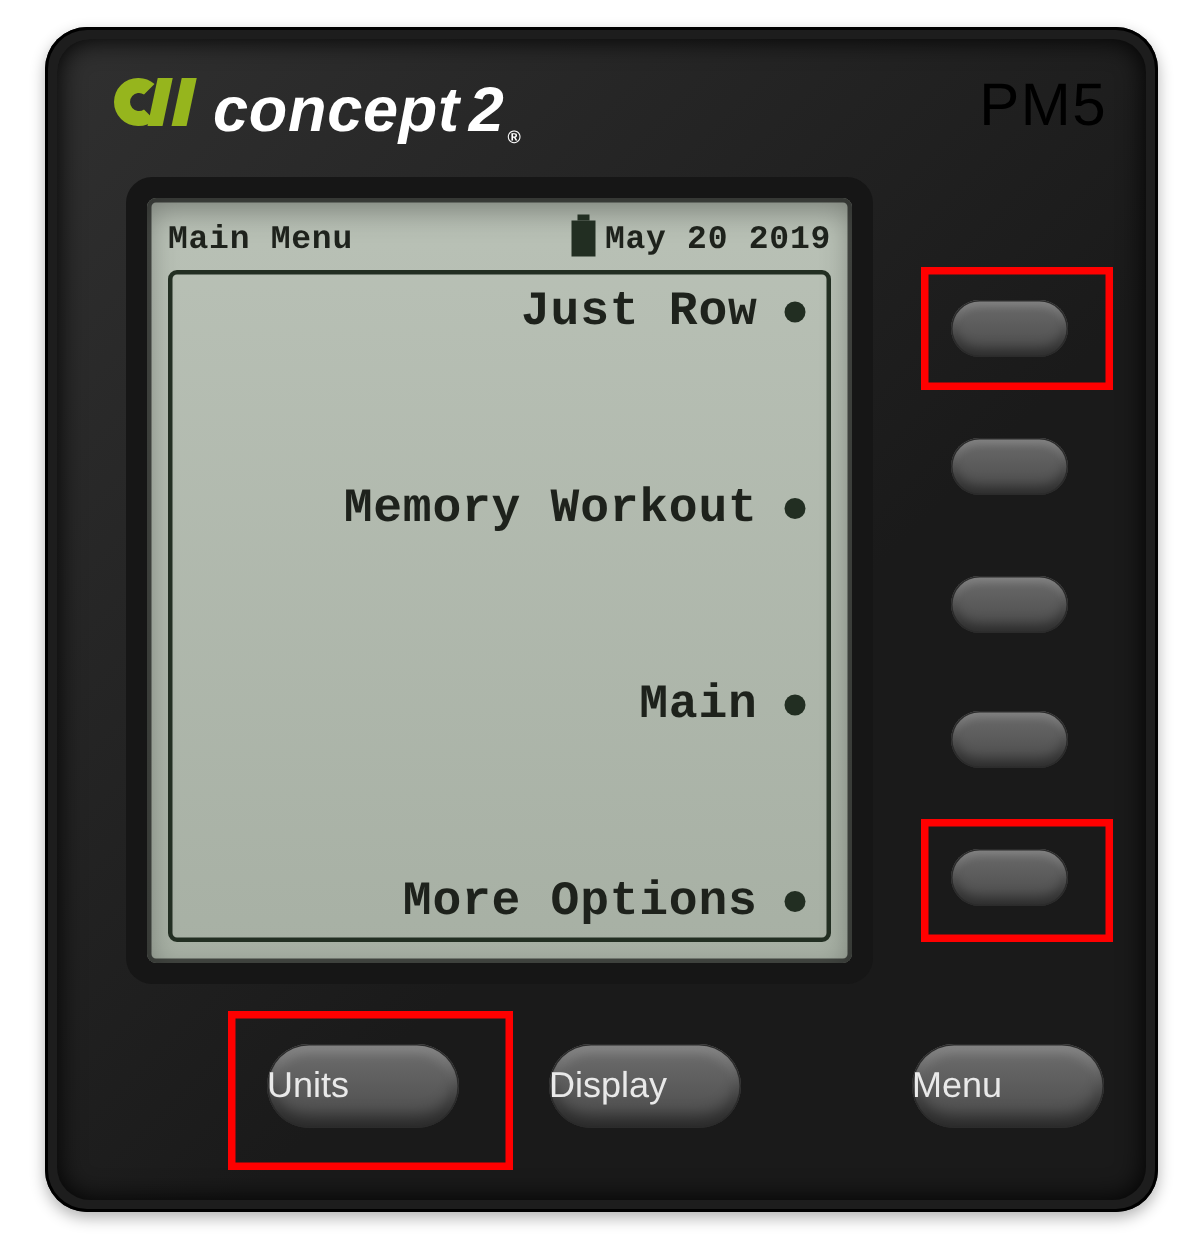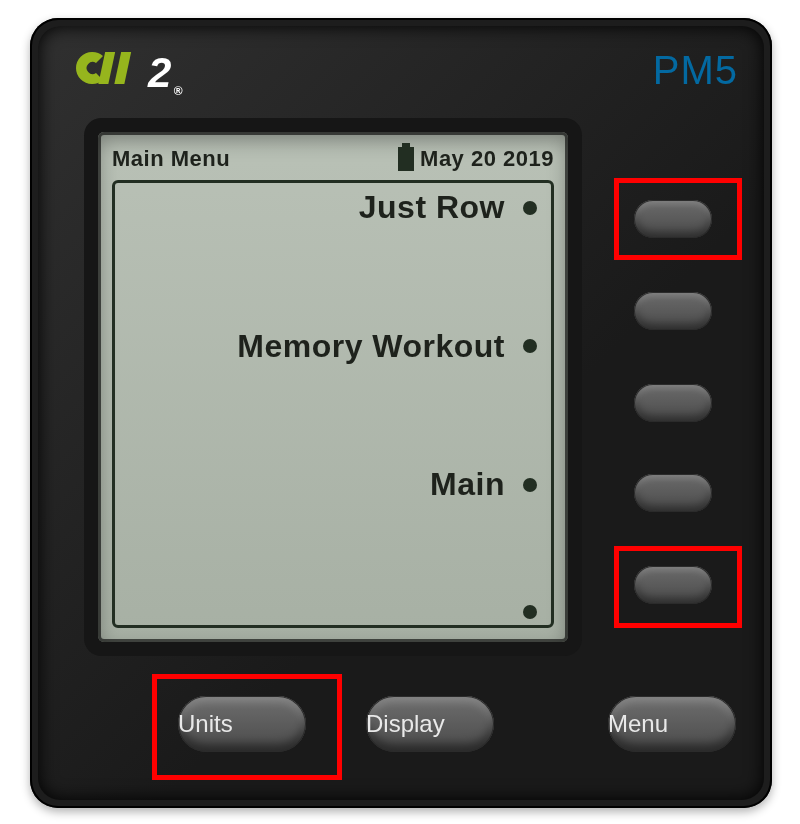--- a/index.html
+++ b/index.html
@@ -18,31 +18,31 @@
 
   .brand{
     position:absolute;left:72px;top:48px;display:flex;align-items:center;
     color:#fff;font-style:italic;font-weight:700;font-size:42px;letter-spacing:.5px;
   }
   .brand .logo{margin-right:8px}
   .brand .two{margin-left:6px;font-style:italic}
   .brand sub{font-size:12px;font-style:normal;position:relative;top:18px;left:2px}
 
   .model{
-    position:absolute;right:62px;top:48px;color:#0369a1;font-size:40px;
+    position:absolute;right:62px;top:48px;color:#000000;font-size:40px;
     letter-spacing:1px;font-weight:400;
   }
 
   .lcd{
     position:absolute;left:98px;top:132px;width:470px;height:510px;
     background:linear-gradient(180deg,#b9c1b6 0%,#a7b0a4 100%);
     border-radius:6px;
     box-shadow:inset 0 0 0 3px rgba(0,0,0,.6),inset 0 8px 20px rgba(0,0,0,.35),
                0 0 0 14px #161616;
-    font-family:Liberation Sans, sans-serif;color:#1e221c;
+    font-family:Liberation Mono, monospace;color:#1e221c;
   }
 
   .lcd-header{
     position:absolute;left:14px;right:14px;top:10px;height:34px;
     display:flex;align-items:center;justify-content:space-between;
     font-size:22px;font-weight:600;letter-spacing:.5px;
   }
   .battery{width:16px;height:24px;position:relative;background:#222e22;margin:0 6px}
   .battery::before{content:"";position:absolute;left:4px;top:-4px;width:8px;height:4px;background:#222e22}
 
@@ -81,20 +81,21 @@
   <div class="brand">
     <span class="logo">
       <svg width="62" height="40" viewBox="0 0 62 40">
         <g fill="#96b51d">
           <path d="M20 4a16 16 0 1 0 0 32 16 16 0 0 0 11-4l-7-7a6 6 0 1 1 0-10l7-7A16 16 0 0 0 20 4z"></path>
           <rect x="34" y="4" width="10" height="32" transform="skewX(-12)"></rect>
           <rect x="50" y="4" width="10" height="32" transform="skewX(-12)"></rect>
         </g>
       </svg>
     </span>
+    <span>concept</span>
     <span class="two">2</span>
     <sub>®</sub>
   </div>
 
   <div class="model">PM5</div>
 
   <div class="lcd">
     <div class="lcd-header">
       <span>Main Menu</span>
       <span style="flex:1"></span>
@@ -110,20 +111,21 @@
         </div>
         <div class="menu-row">
           <span>Memory Workout</span>
           <span class="menu-dot"></span>
         </div>
         <div class="menu-row">
           <span>Main</span>
           <span class="menu-dot"></span>
         </div>
         <div class="menu-row">
+          <span>More Options</span>
           <span class="menu-dot"></span>
         </div>
       </div>
     </div>
   </div>
 
   <div class="side-btn" style="left:634px;top:200px"></div>
   <div class="side-btn" style="left:634px;top:292px"></div>
   <div class="side-btn" style="left:634px;top:384px"></div>
   <div class="side-btn" style="left:634px;top:474px"></div>

